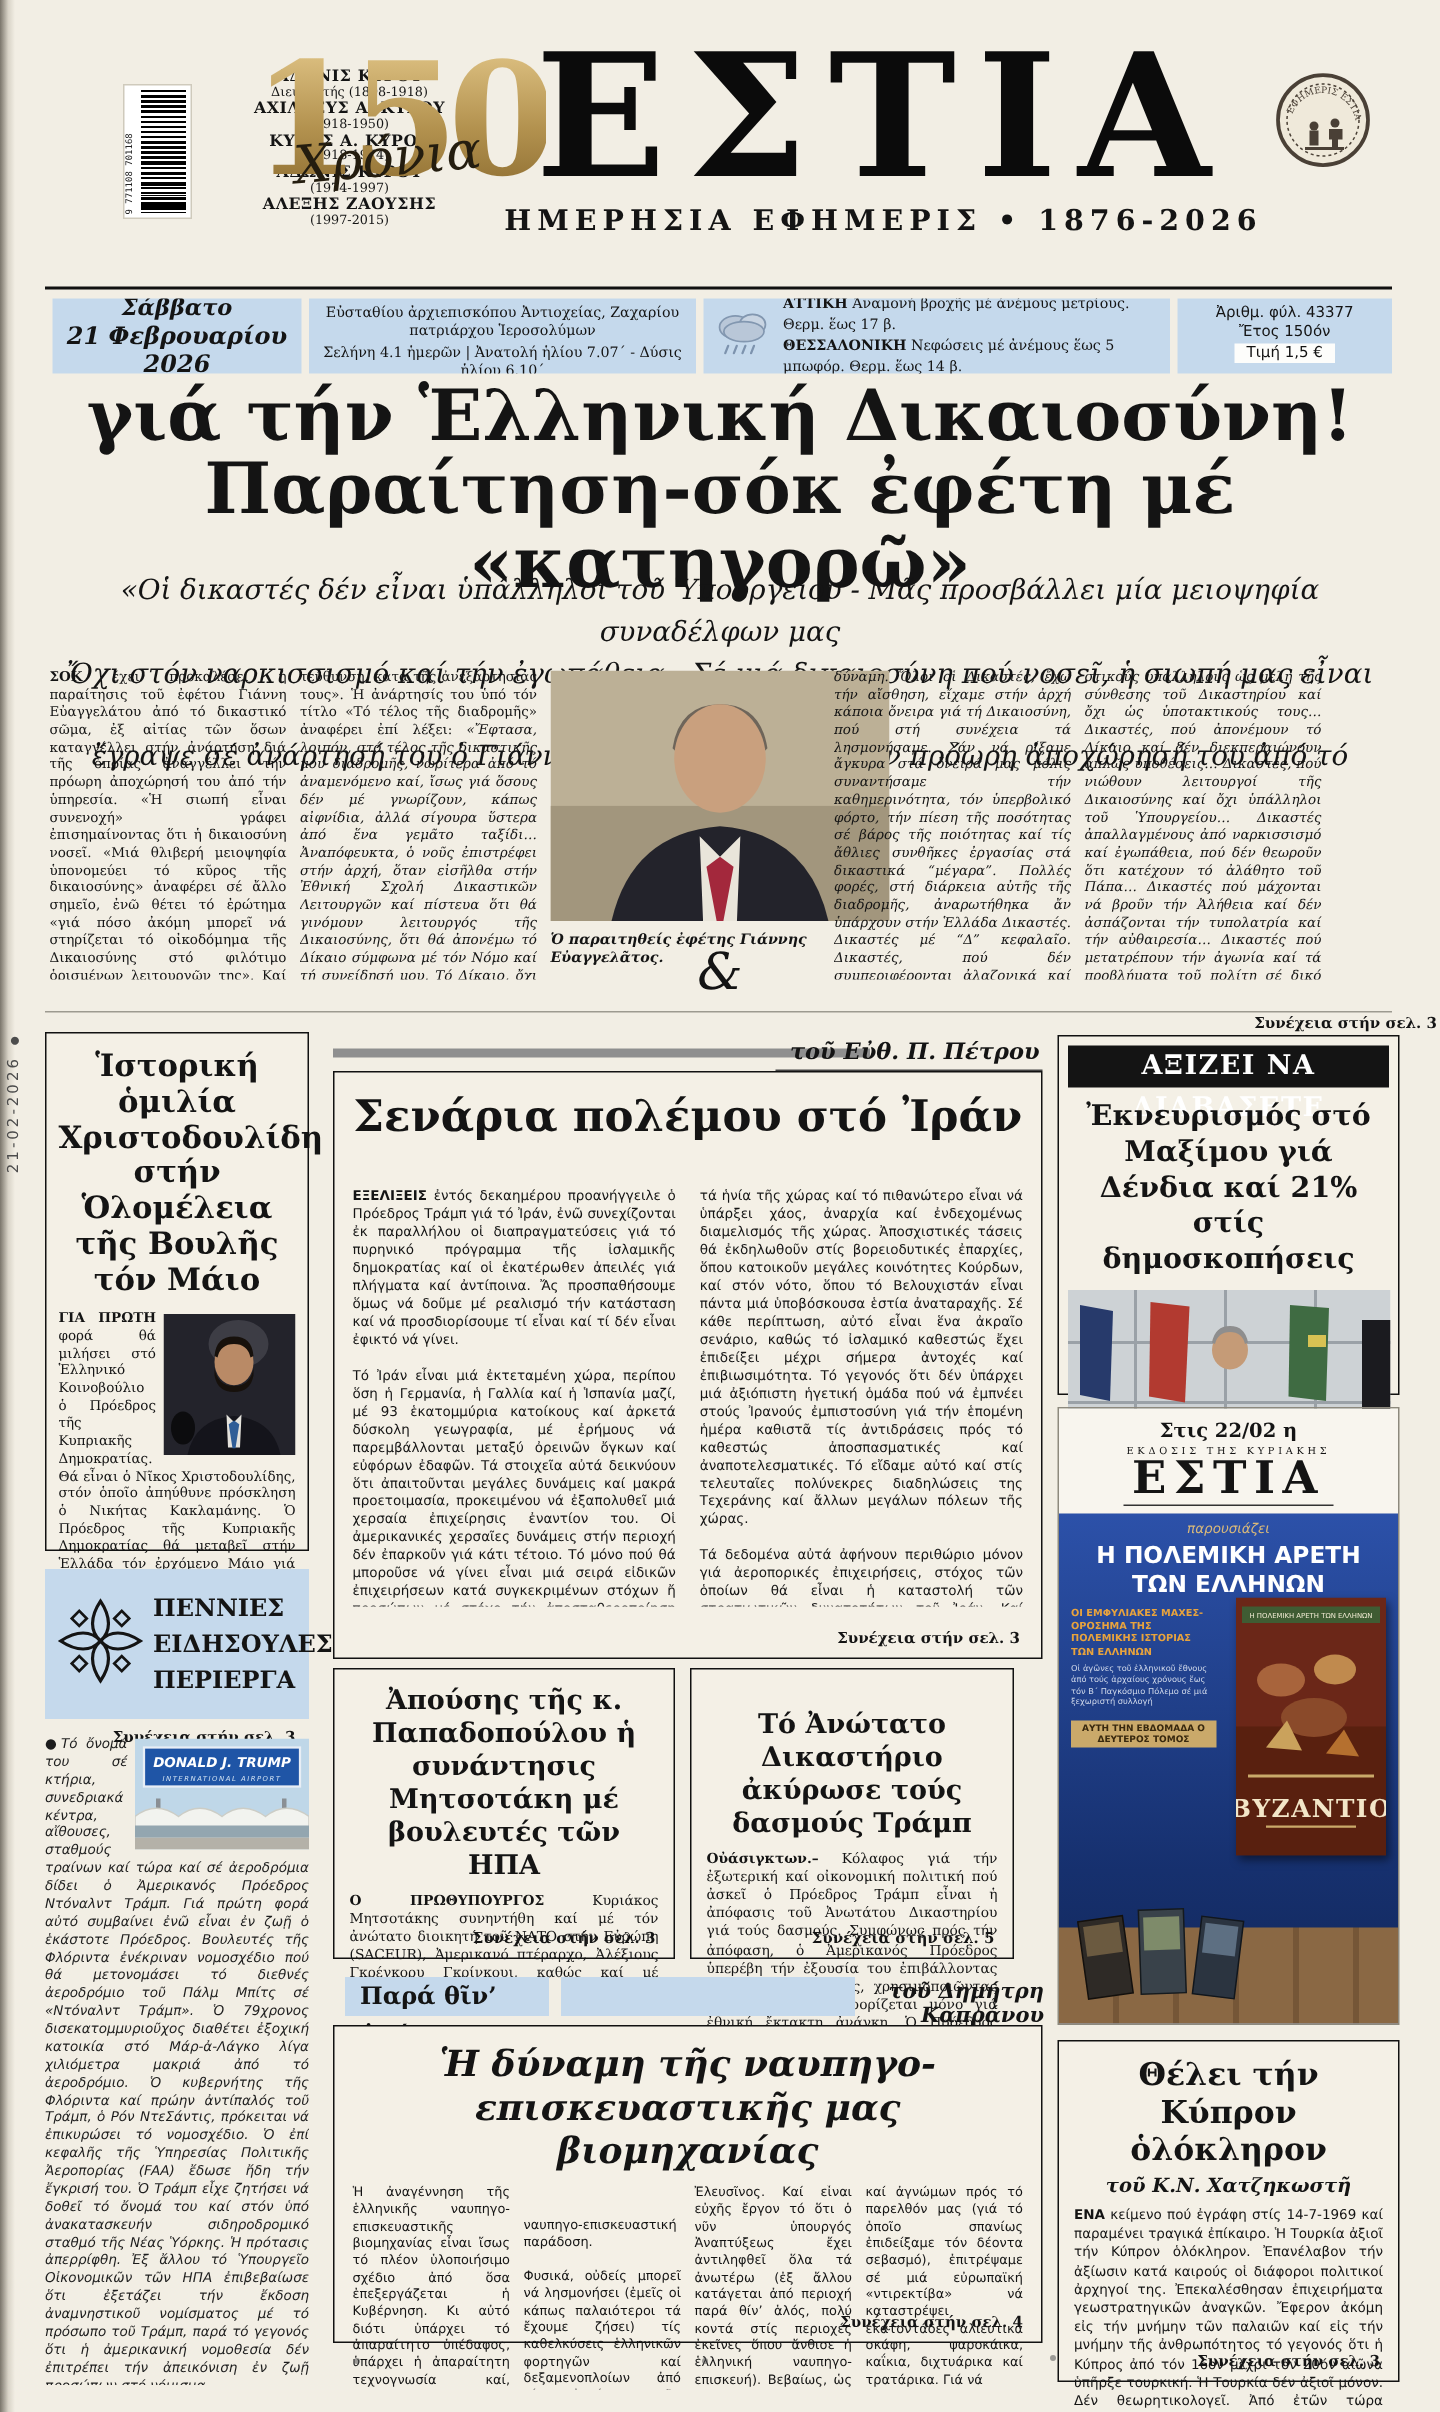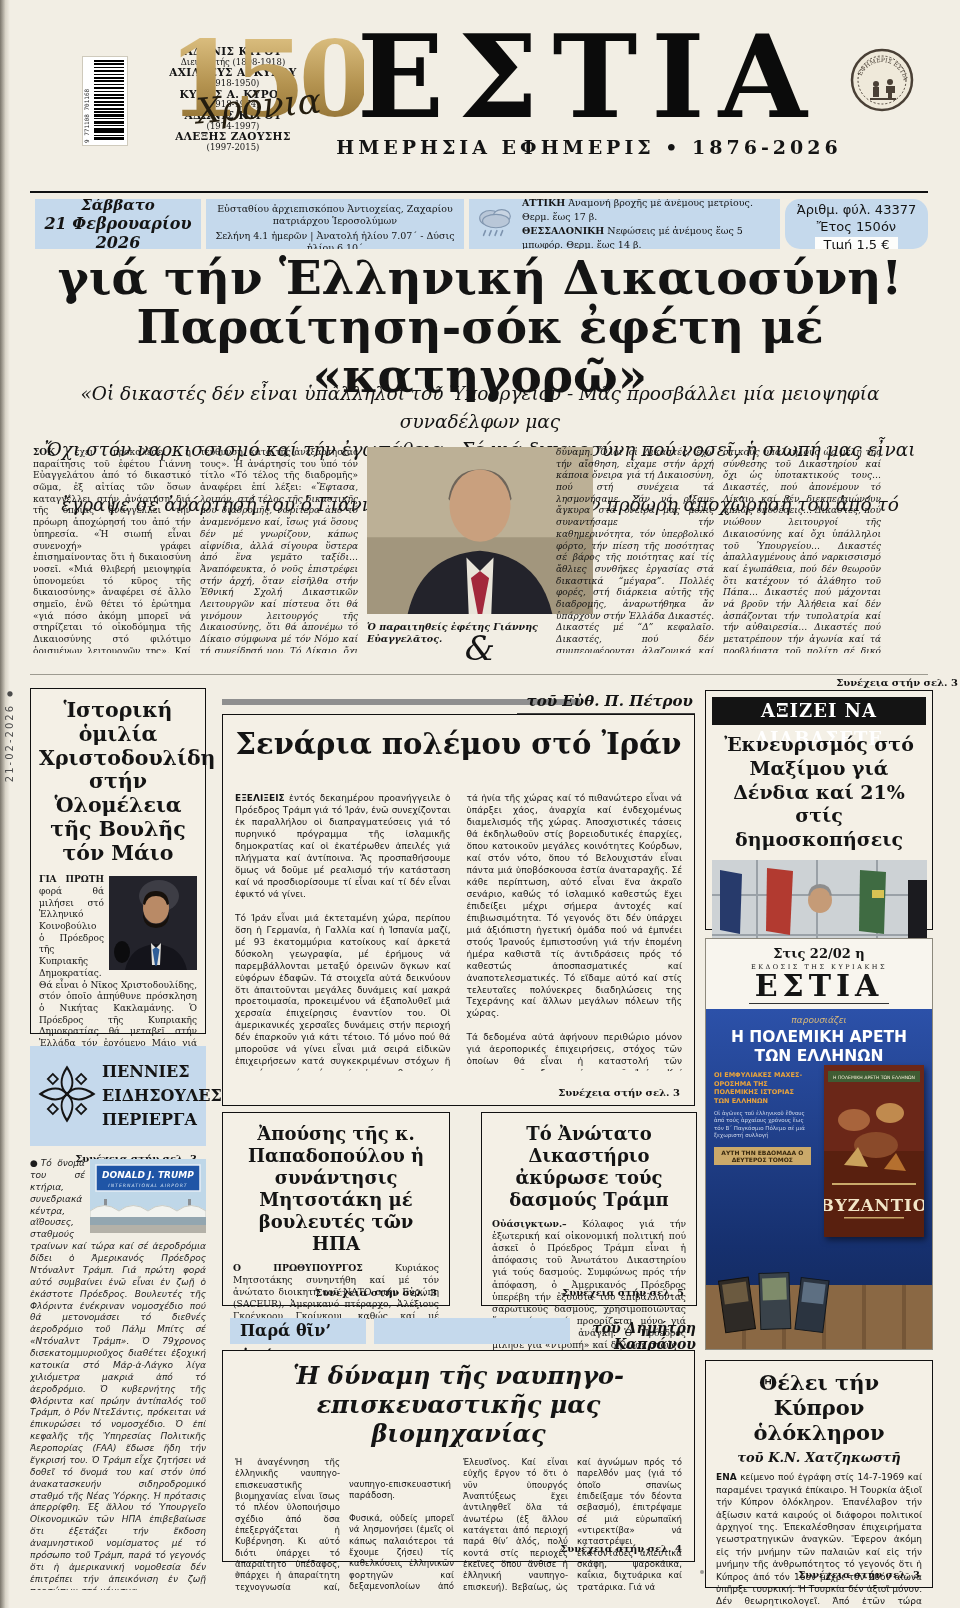--- a/index.html
+++ b/index.html
@@ -38,21 +38,21 @@
   .ibox{top:199px;height:50px;background:#c5d9ec;box-sizing:border-box;overflow:hidden;}
   .date-box{left:35px;width:166px;display:flex;flex-direction:column;justify-content:center;text-align:center;
             font-style:italic;font-weight:bold;}
   .date-box .l1{font-size:15px;} .date-box .l2{font-size:16px;}
   .saints-box{left:206px;width:258px;text-align:center;padding:4px 6px;font-size:9.5px;line-height:1.3;}
   .saints-box .astro{margin-top:2px;}
   .weather-box{left:469px;width:311px;display:flex;align-items:center;padding:2px 4px;}
   .weather-text{font-size:9.5px;line-height:1.45;}
   .wlabel{font-weight:bold;}
   .issue-box{left:785px;width:143px;text-align:center;font-family:"DejaVu Sans","Liberation Sans",sans-serif;
-             font-size:13px;line-height:1.3;padding-top:3px;border-radius:15px;}
+             font-size:10px;line-height:1.3;padding-top:3px;}
   .price-chip{display:inline-block;background:#fdfdfb;padding:0 8px;margin-top:1px;}
 
   
   .headline{left:20px;top:254px;width:920px;text-align:center;font-weight:bold;font-size:47px;line-height:1.04;}
   .deck{left:28px;top:380px;width:904px;text-align:center;font-style:italic;font-size:18.5px;line-height:1.5;}
   .lead-row{left:33px;top:447px;width:894px;height:212px;display:flex;gap:9px;}
   .lead-col{width:158px;flex:0 0 auto;font-size:9px;line-height:1.3;overflow:hidden;height:206px;}
   .lead-photo-col{width:180px;flex:0 0 auto;}
   .lead-lead{font-weight:bold;}
   .ital{font-style:italic;}
@@ -90,21 +90,21 @@
   .iran-title{text-align:center;font-size:29px;font-weight:bold;margin:4px 0 10px;}
   .iran-cols{display:flex;gap:16px;height:300px;overflow:hidden;}
   .iran-col{width:50%;font-family:"DejaVu Sans","Liberation Sans",sans-serif;font-size:9px;line-height:1.33;}
   .iran-cont{position:absolute;right:14px;bottom:7px;}
 
   
   .pap-box{left:222px;top:1112px;width:228px;height:194px;padding:10px 10px;}
   .small-title{font-size:18px;font-weight:bold;text-align:center;line-height:1.22;}
   .small-body{margin-top:7px;font-size:9.2px;line-height:1.32;}
   .box-cont{position:absolute;right:12px;bottom:7px;}
-  .sup-box{left:481px;top:1112px;width:216px;height:194px;padding:10px 10px;}
+  .sup-box{left:460px;top:1112px;width:216px;height:194px;padding:26px 10px;}
 
   
   .kick1{left:230px;top:1318px;width:136px;height:26px;background:#c5d9ec;font-size:16px;font-weight:bold;
          line-height:26px;padding-left:10px;box-sizing:border-box;}
   .kick2{left:374px;top:1318px;width:196px;height:26px;background:#c5d9ec;}
   .kick-by{left:574px;top:1320px;width:122px;text-align:right;font-size:14px;font-style:italic;font-weight:bold;}
   .kap-box{left:222px;top:1350px;width:473px;height:212px;padding:8px 12px;}
   .kap-title{text-align:center;font-size:24px;font-weight:bold;font-style:italic;margin:2px 0 9px;}
   .kap-cols{display:flex;gap:9px;height:136px;overflow:hidden;}
   .kap-col{width:25%;font-family:"DejaVu Sans","Liberation Sans",sans-serif;font-size:8.6px;line-height:1.32;}

